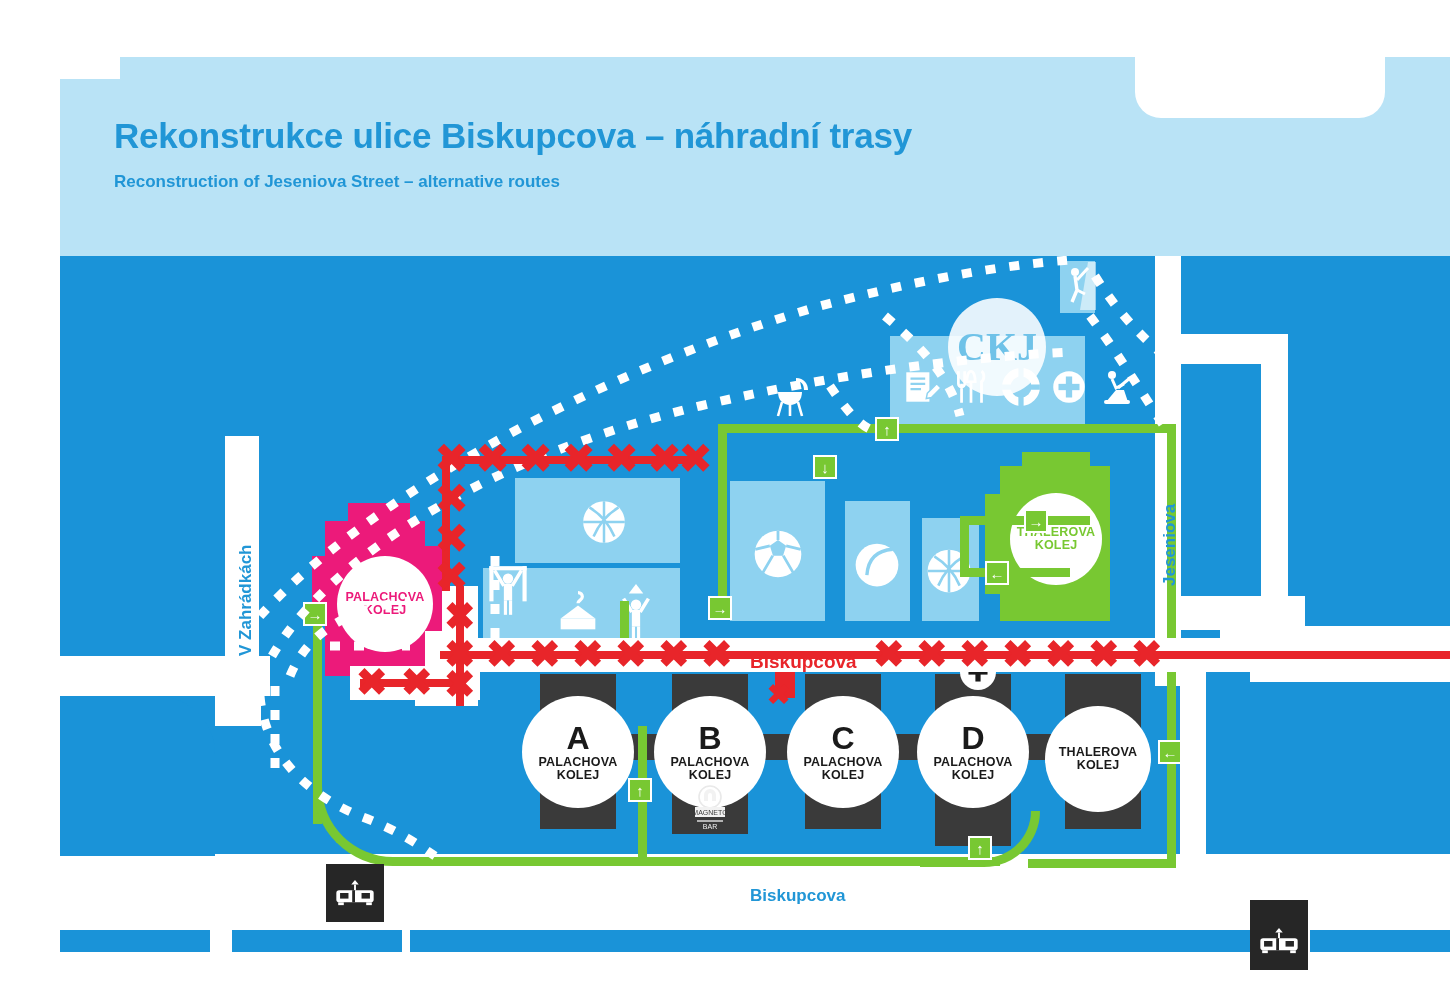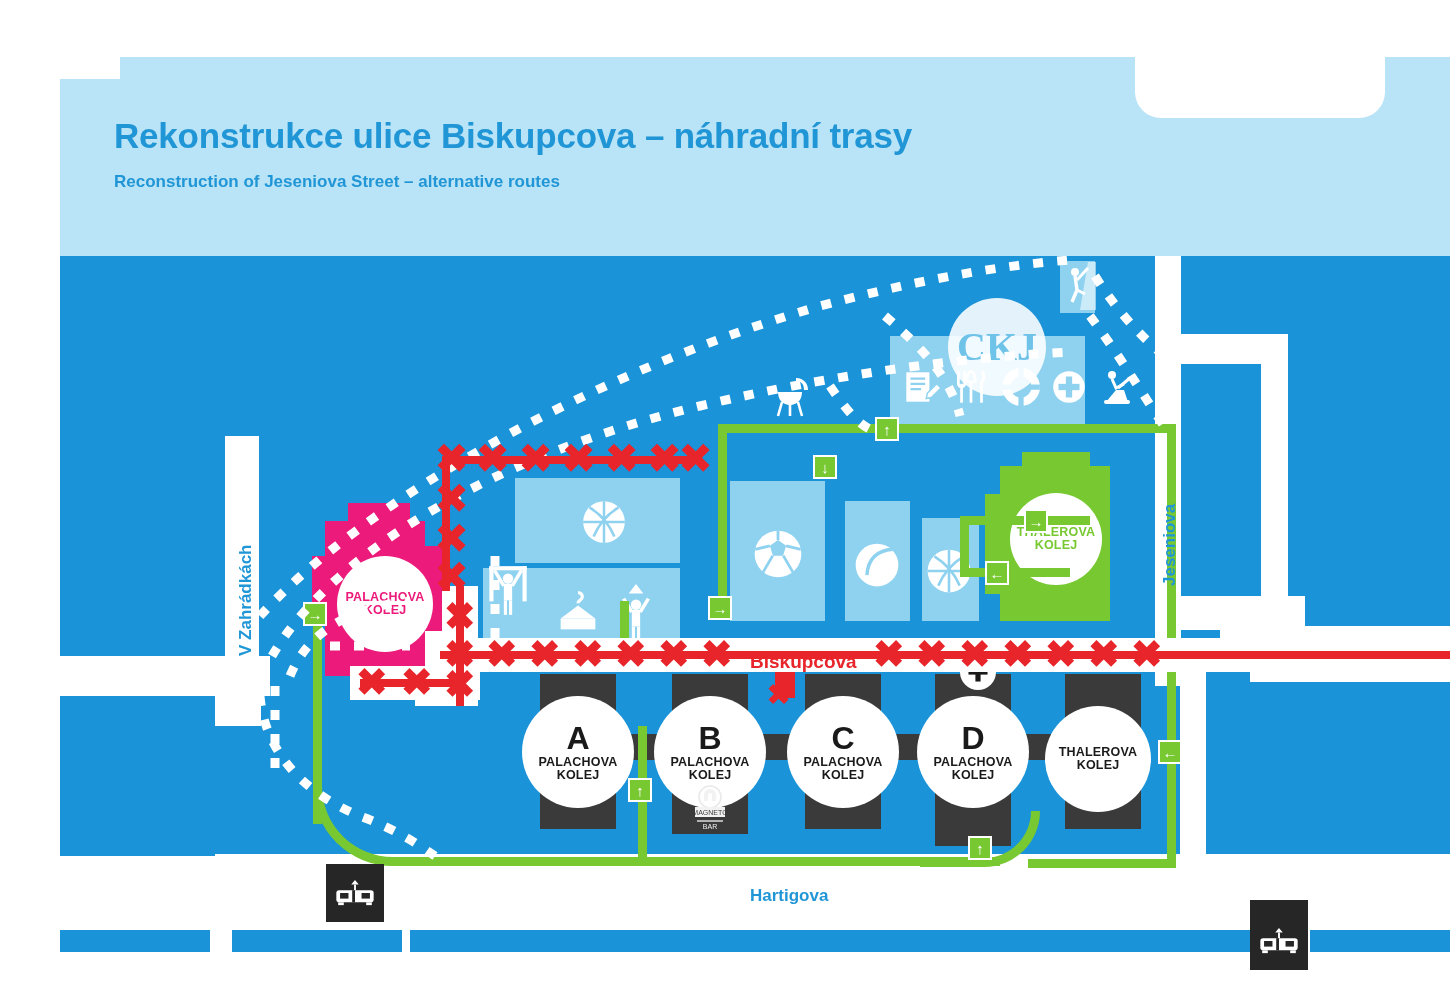--- a/index.html
+++ b/index.html
@@ -402,21 +402,21 @@
         <rect x="21" y="6" width="2" height="6" fill="#fff"></rect>
         <rect x="2" y="12" width="40" height="13" rx="3" fill="#fff"></rect>
         <rect x="6" y="15" width="9" height="6" fill="#262626"></rect>
         <rect x="29" y="15" width="9" height="6" fill="#262626"></rect>
         <rect x="19" y="12" width="3" height="13" fill="#262626"></rect>
         <rect x="4" y="25" width="6" height="3" fill="#fff"></rect>
         <rect x="34" y="25" width="6" height="3" fill="#fff"></rect>
       </svg>
     </div>
 
-    <div class="street" style="left:690px;top:630px;">Hartigova</div>
+    <div class="street" style="left:690px;top:630px;">Biskupcova</div>
   </div>
 
   <div class="mapfoot"></div>
   <div style="position:absolute;left:60px;top:930px;width:150px;height:22px;background:#1a93d8;"></div>
   <div style="position:absolute;left:232px;top:930px;width:170px;height:22px;background:#1a93d8;"></div>
   <div style="position:absolute;left:410px;top:930px;width:840px;height:22px;background:#1a93d8;"></div>
   <div style="position:absolute;left:1310px;top:930px;width:140px;height:22px;background:#1a93d8;"></div>
   <div class="tram" style="left:1250px;top:912px;">
     <svg viewBox="0 0 44 30">
       <path d="M22 1 L26 6 H18 Z" fill="#fff"></path>

